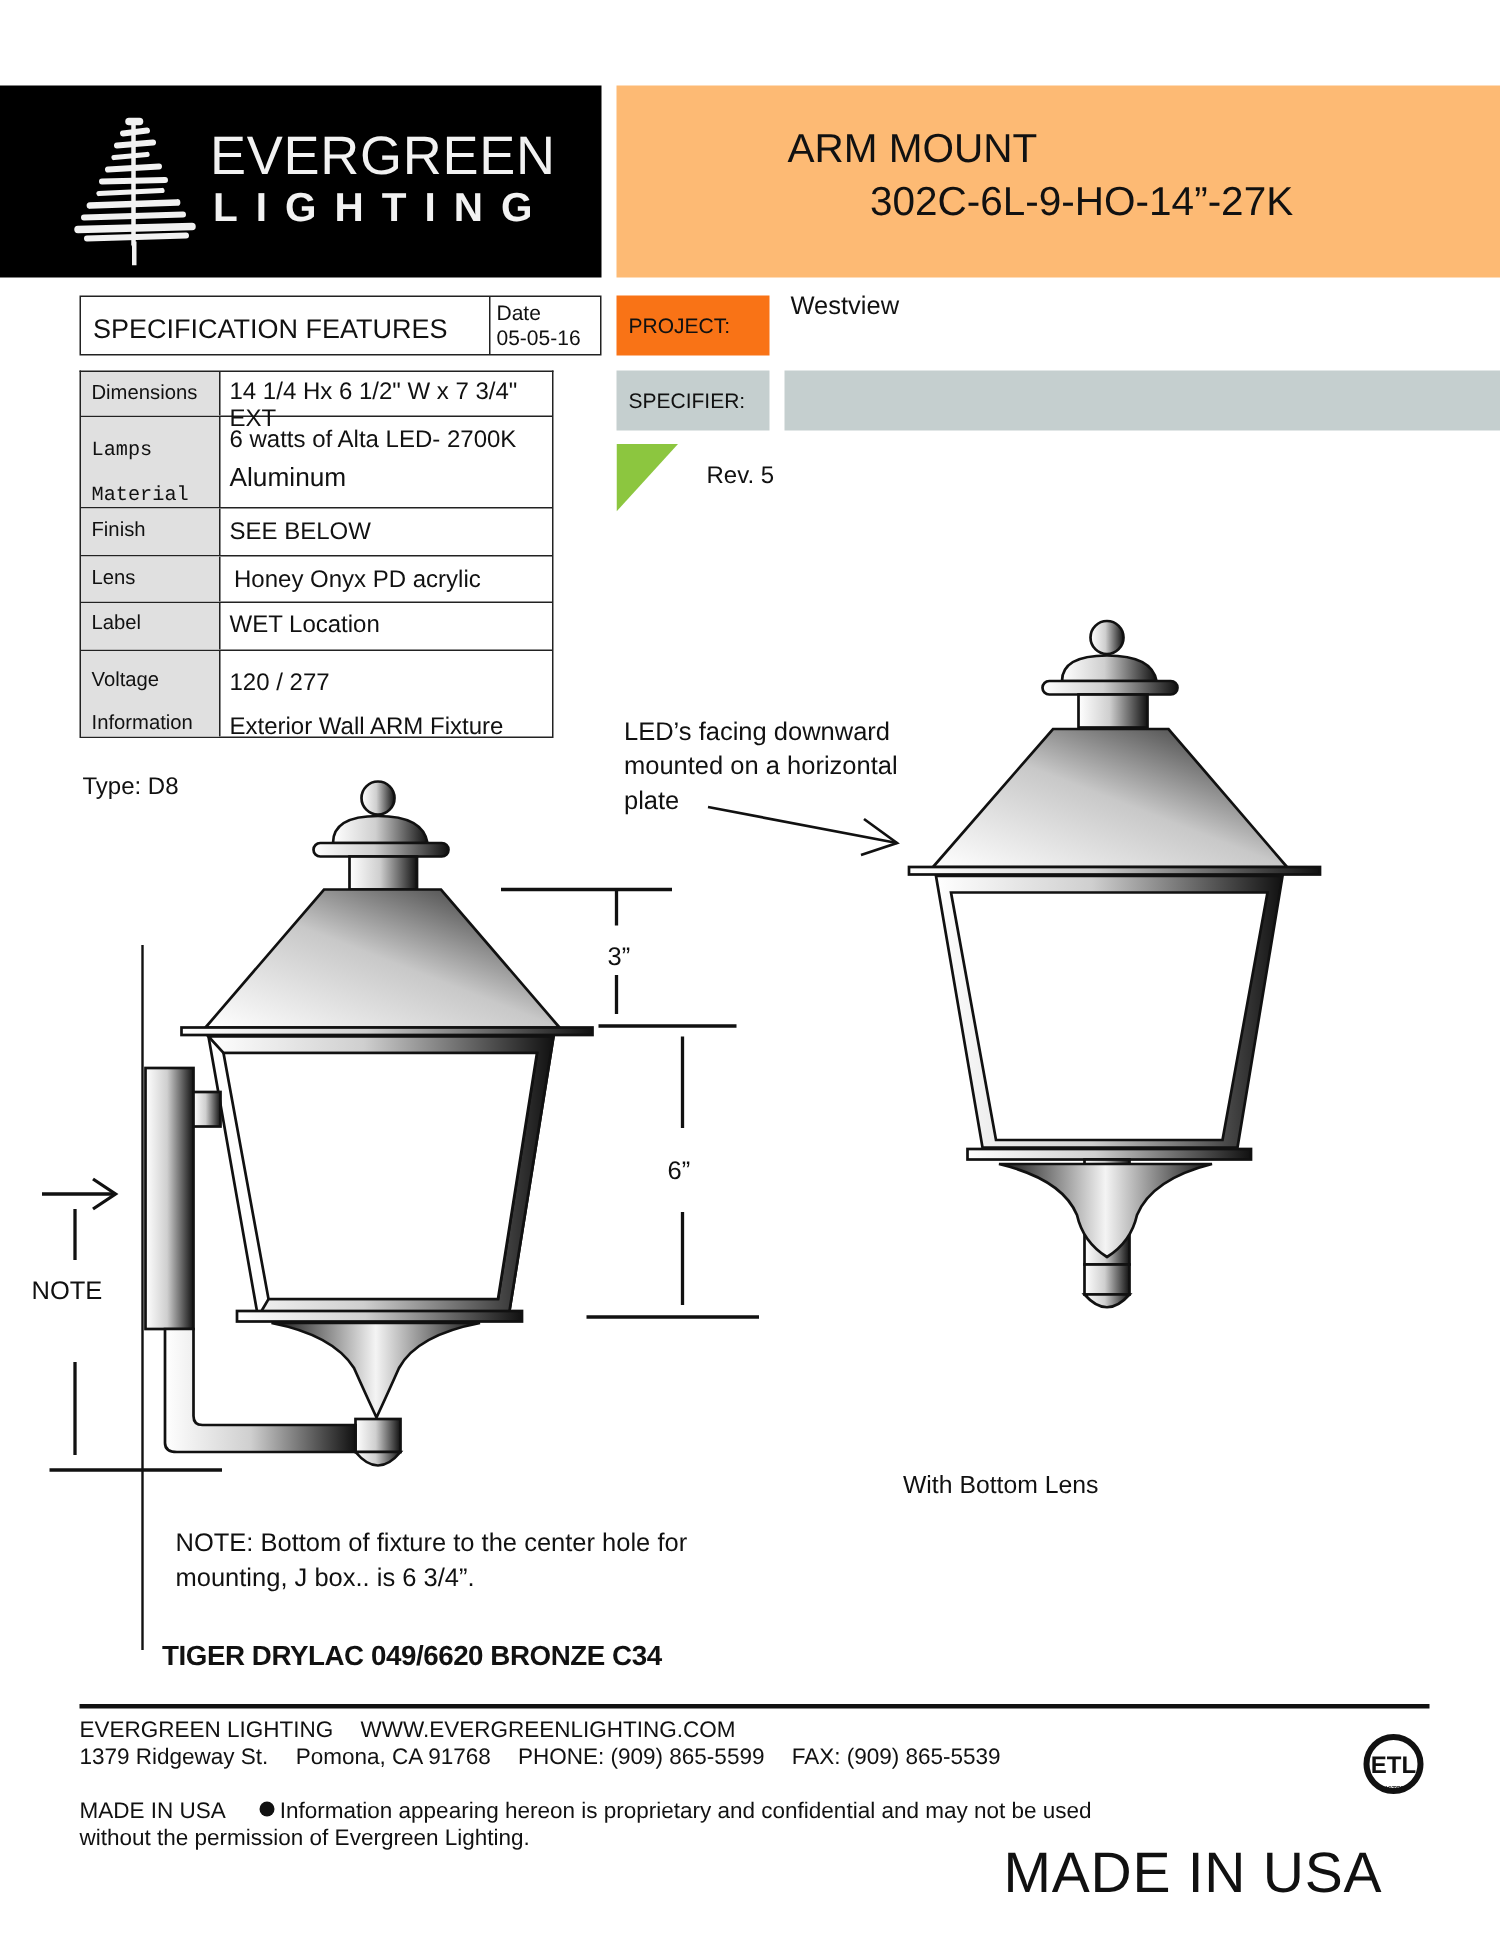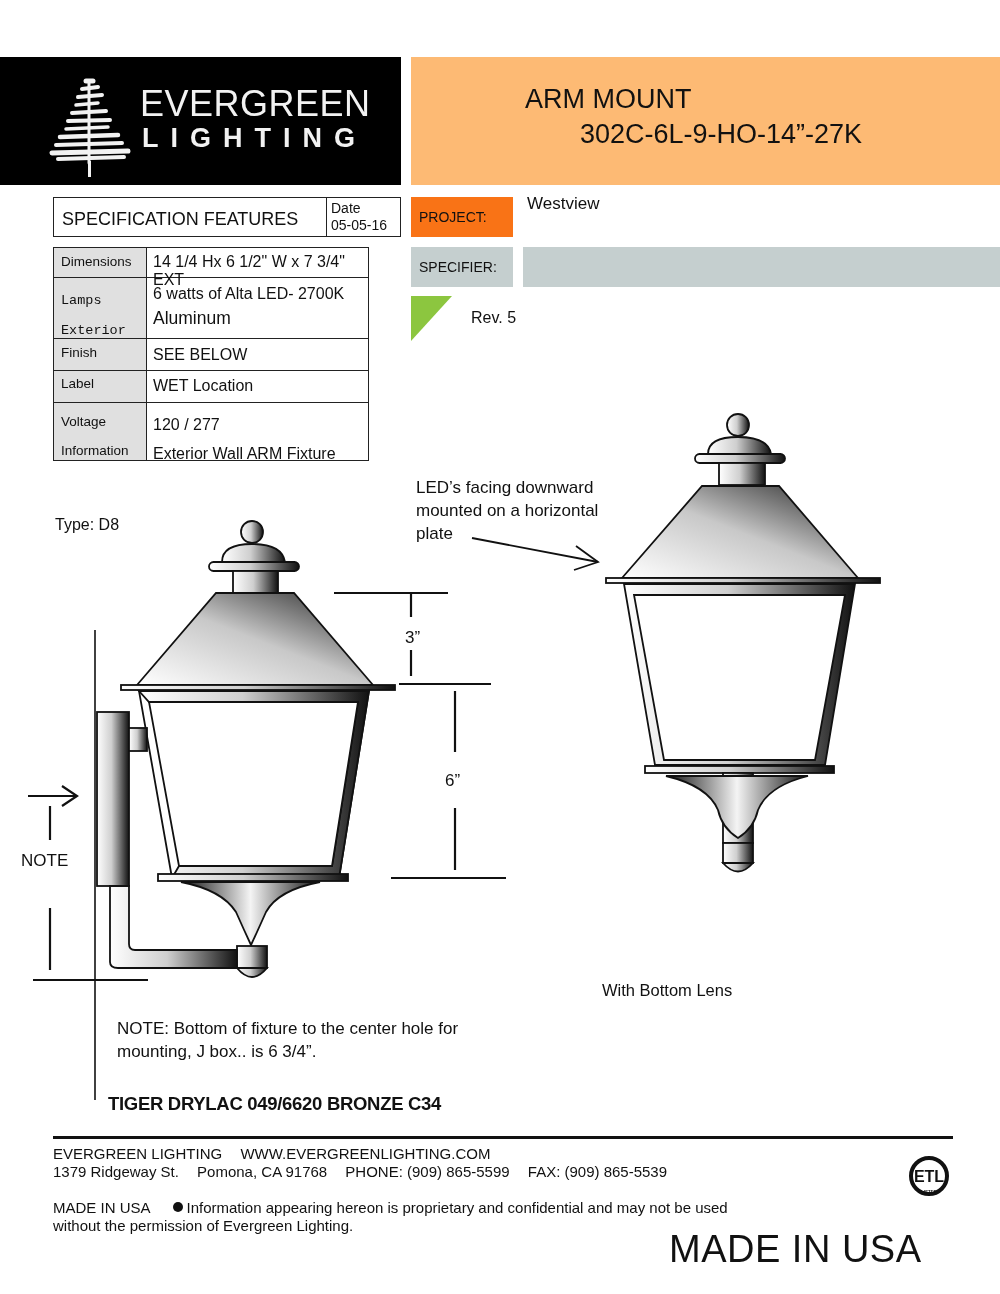--- a/index.html
+++ b/index.html
@@ -104,30 +104,34 @@
 </div>
 
 <div class="abs spec-table">
   <div class="spec-row r-dim">
     <div class="lbl">Dimensions</div>
     <div class="val">14 1/4 Hx  6 1/2" W  x 7 3/4" EXT</div>
   </div>
   <div class="spec-row r-lamp">
     <div class="lbl">
       <div>Lamps</div>
-      <div>Exterior</div>
+      <div>Material</div>
     </div>
     <div class="val">
       <span>6 watts of Alta LED- 2700K</span>
       <span class="v2">Aluminum</span>
     </div>
   </div>
   <div class="spec-row r-fin">
     <div class="lbl">Finish</div>
     <div class="val">SEE BELOW</div>
+  </div>
+  <div class="spec-row r-lens">
+    <div class="lbl">Lens</div>
+    <div class="val">Honey Onyx PD acrylic</div>
   </div>
   <div class="spec-row r-label">
     <div class="lbl">Label</div>
     <div class="val">WET Location</div>
   </div>
   <div class="spec-row r-volt">
     <div class="lbl">
       <span>Voltage</span>
       <span>Information</span>
     </div>

